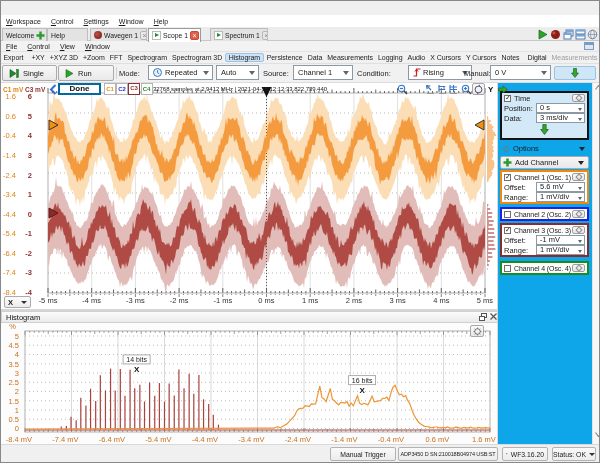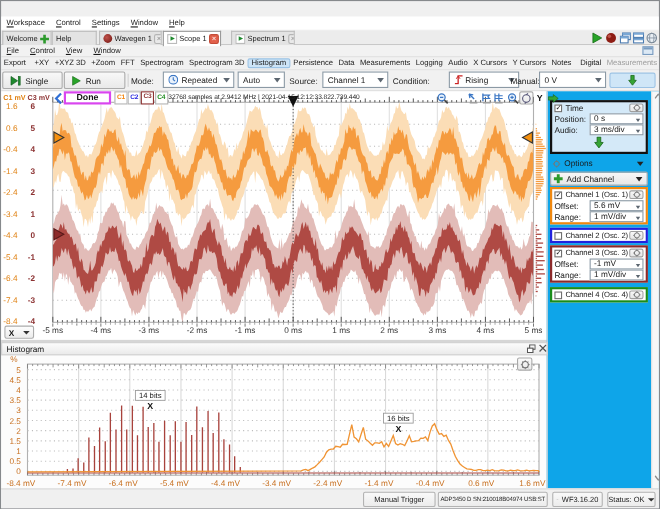--- a/index.html
+++ b/index.html
@@ -35,21 +35,21 @@
   
   #controlbar { left:0; top:63px; width:598px; height:19px; background:#f1f1f1; border-bottom:1px solid #dcdcdc; }
   .ctl-btn { position:absolute; top:1px; height:16px; background:linear-gradient(#f8f8f8,#e9e9e9); border:1px solid #ababab; border-radius:2px; display:flex; align-items:center; gap:4px; padding:0 6px; font-size:7.5px; }
   .ctl-label { position:absolute; top:5px; font-size:7.5px; color:#1b1b1b; }
   .dd { position:absolute; top:1px; height:15px; background:#fff; border:1px solid #8b99a5; display:flex; align-items:center; font-size:7.5px; padding-left:4px; }
   .dd .chev { position:absolute; right:3px; top:5px; width:0; height:0; border-left:3px solid transparent; border-right:3px solid transparent; border-top:4px solid #5c6670; }
   
   #scopeheader { left:0; top:82px; width:497px; height:13px; background:transparent; z-index:3; }
   #scopeheaderbg { left:0; top:82px; width:497px; height:5px; background:#ffffff; }
   .axhdr { position:absolute; top:2.5px; font-size:6.5px; font-weight:bold; }
-  #done-box { position:absolute; left:57px; top:0px; width:43px; height:12px; border:2px solid #d946ef; background:#fff; text-align:center; font-weight:bold; font-size:8px; line-height:8px; color:#111; }
+  #done-box { position:absolute; left:57px; top:0px; width:43px; height:12px; border:2px solid #0369a1; background:#fff; text-align:center; font-weight:bold; font-size:8px; line-height:8px; color:#111; }
   .chbadge { position:absolute; top:0px; width:11px; height:12px; background:#fff; border:1px solid #adadad; font-size:6px; font-weight:bold; text-align:center; line-height:10px; overflow:hidden; letter-spacing:-0.2px; }
   #scope-info { position:absolute; left:152px; top:3px; font-size:6px; letter-spacing:-0.05px; color:#222; white-space:nowrap; }
   #y-toggle { position:absolute; left:487px; top:2px; font-size:8px; font-weight:bold; color:#111; }
   .mini { position:absolute; top:1px; width:11px; height:11px; }
   
   #scopesvg { left:0; top:86px; }
   #histsvg { left:0; top:322px; }
   
   #xbutton { left:3px; top:295px; width:27px; height:12px; background:linear-gradient(#fdfdfd,#ececec); border:1px solid #ababab; border-radius:2px; display:flex; align-items:center; justify-content:space-between; padding:0 3px; font-size:7.5px; font-weight:bold; z-index:3; }
   #xbutton .chev { width:0; height:0; border-left:3px solid transparent; border-right:3px solid transparent; border-top:3px solid #333; }
@@ -1091,21 +1091,21 @@
           </span>
         </div>
         <div class="fieldrow">
           <span class="flabel">Position:</span>
           <span class="fcombo">
             <span>0 s</span>
             <span class="chev"></span>
           </span>
         </div>
         <div class="fieldrow">
-          <span class="flabel">Audio:</span>
+          <span class="flabel">Data:</span>
           <span class="fcombo">
             <span>3 ms/div</span>
             <span class="chev"></span>
           </span>
         </div>
         <div style="height: 12px; display: flex; align-items: center; justify-content: center;">
           <svg width="9" height="11" viewBox="0 0 8 10">
             <path d="M2.5 0.5 H5.5 V5 H7.5 L4 9.5 L0.5 5 H2.5 Z" fill="#35a435" stroke="#1c671c" stroke-width="0.7"></path>
           </svg>
         </div>

